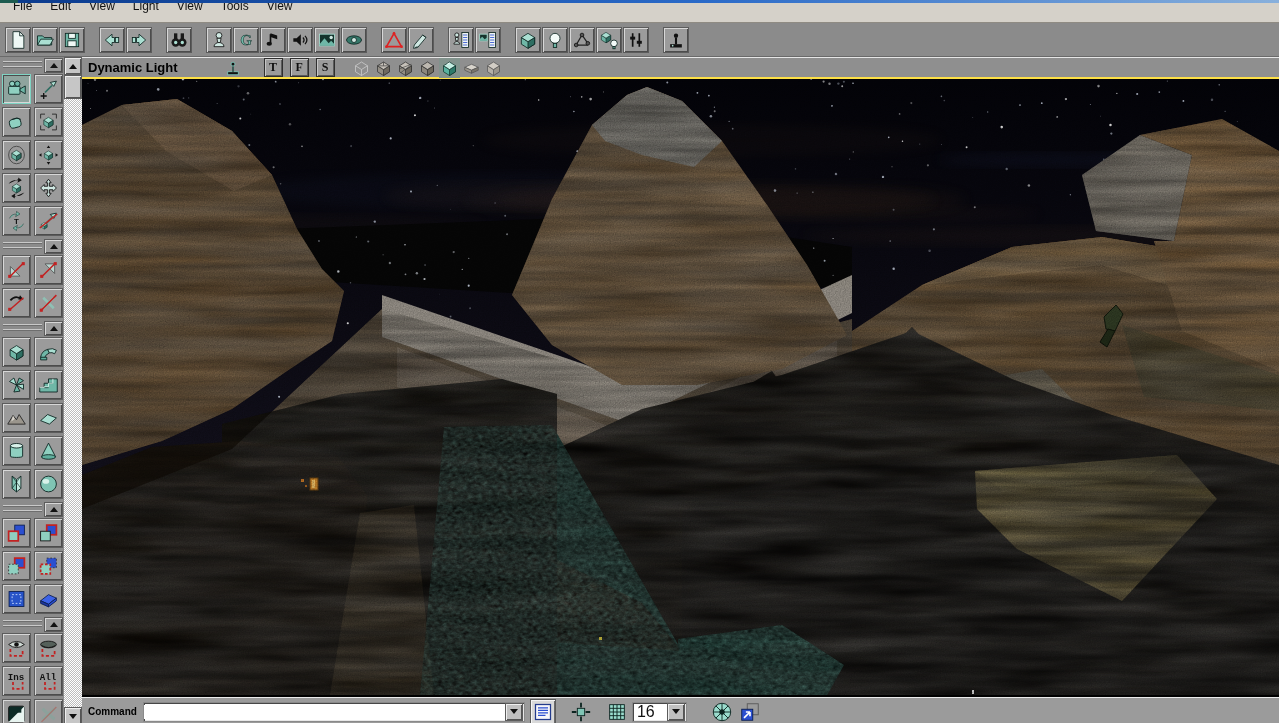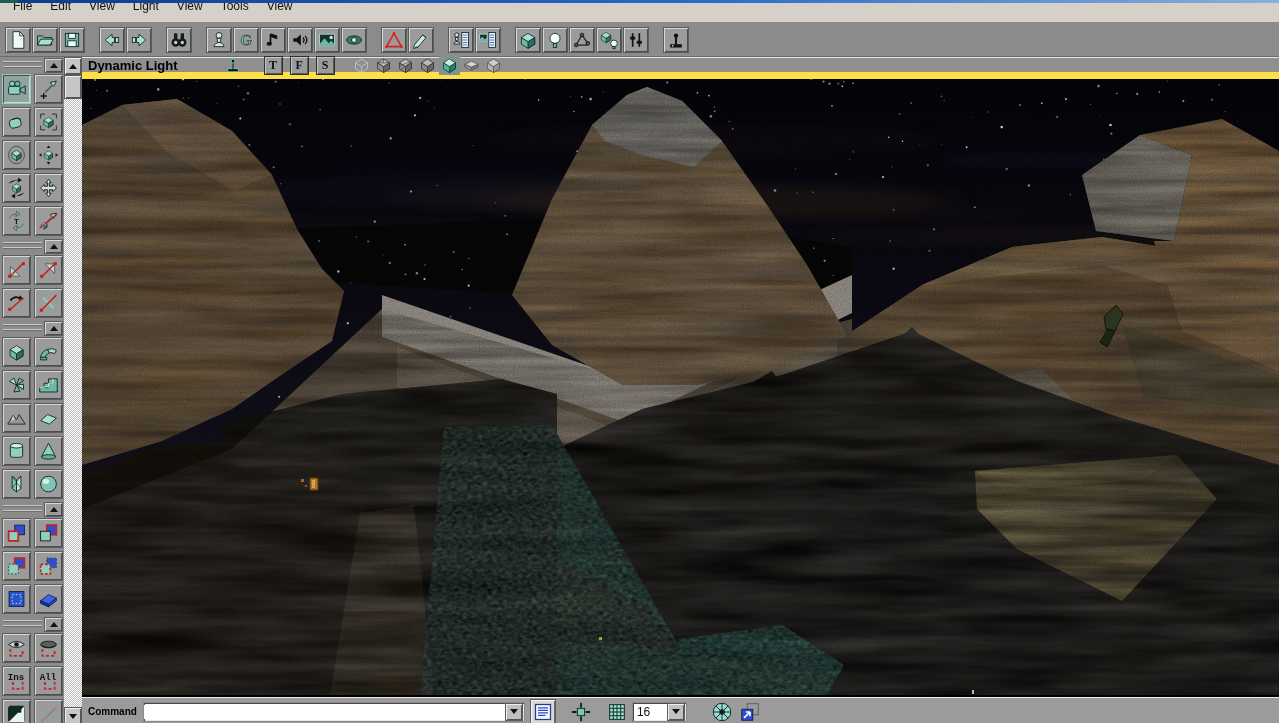--- a/index.html
+++ b/index.html
@@ -35,21 +35,21 @@
                      linear-gradient(45deg,#fff 25%,transparent 25%,transparent 75%,#fff 75%);
     background-size:2px 2px;background-position:0 0,1px 1px}
   .sb-btn{height:16px;background:#c6c6c6;border:1px solid #5c5c5c;
      box-shadow:inset 1px 1px 0 #efefef,inset -1px -1px 0 #555;display:flex;align-items:center;justify-content:center}
   .sb-thumb{height:22px;background:#c6c6c6;border:1px solid #5c5c5c;box-shadow:inset 1px 1px 0 #efefef,inset -1px -1px 0 #555}
   .sb-fill{flex:1}
   .sb-tri-up{width:0;height:0;border-left:4px solid transparent;border-right:4px solid transparent;border-bottom:5px solid #111}
   .sb-tri-dn{width:0;height:0;border-left:4px solid transparent;border-right:4px solid transparent;border-top:5px solid #111}
   .main{flex:1;display:flex;flex-direction:column;min-width:0}
   
-  .vp-titlebar{height:22px;background:#8f8f8f;border-top:1px solid #e6e6e6;border-bottom:7px solid #fde047;
+  .vp-titlebar{height:22px;background:#8f8f8f;border-top:1px solid #e6e6e6;border-bottom:2px solid #fde047;
      display:flex;align-items:center;box-sizing:border-box}
   .vp-title{font-weight:bold;font-size:13px;color:#000;margin-left:6px}
   .vp-joystick{width:18px;height:18px;margin-left:46px}
   .vp-joystick svg{width:100%;height:100%}
   .letter-row{display:flex;gap:7px;margin-left:22px}
   .letter-btn{width:17px;height:17px;border:1px solid #2f2f2f;background:#9b9b9b;color:#111;
      box-shadow:inset 1px 1px 0 #c6c6c6,inset -1px -1px 0 #5a5a5a;
      font-family:"Liberation Serif",serif;font-weight:bold;font-size:12px;
      display:flex;align-items:center;justify-content:center}
   .mode-row{display:flex;gap:1px;margin-left:16px}
@@ -57,21 +57,21 @@
   .mode-btn.active{background:#82938d}
   .scene-wrap{height:618px;background:#000;position:relative;overflow:hidden}
   .scene-wrap svg{display:block}
   
   .bottombar{height:28px;background:#9b9b9b;border-top:1px solid #ececec;display:flex;align-items:center;
      padding-left:6px;box-sizing:border-box}
   .cmd-label{font-weight:bold;font-size:10px;color:#000;margin-right:6px}
   .combo{display:flex;align-items:center;height:20px;background:#fff;
      box-shadow:inset 1px 1px 0 #474747,inset -1px -1px 0 #e8e8e8;border:1px solid #8a8a8a;box-sizing:border-box}
   .combo input{border:none;outline:none;background:#fff;height:14px;font-size:12px;flex:1;min-width:0;padding:0 3px;font-family:"Liberation Sans",sans-serif}
-  .combo .val{flex:1;font-size:12px;padding:0 4px;color:#111}
+  .combo .val{flex:1;font-size:16px;padding:0 4px;color:#111}
   .drop-btn{width:16px;height:16px;margin:1px;background:#c0c0c0;border:1px solid #5c5c5c;
      box-shadow:inset 1px 1px 0 #efefef,inset -1px -1px 0 #555;display:flex;align-items:center;justify-content:center;flex:none}
   .drop-tri{width:0;height:0;border-left:4px solid transparent;border-right:4px solid transparent;border-top:5px solid #111}
   .bb-icon{width:22px;height:22px;flex:none}
   .bb-btn{width:26px;height:26px;background:#d9d9d9;border:1px solid #5c5c5c;
      box-shadow:inset 1px 1px 0 #f4f4f4,inset -1px -1px 0 #6a6a6a;padding:2px;box-sizing:border-box;flex:none}
 </style>
 </head>
 <body>
 

